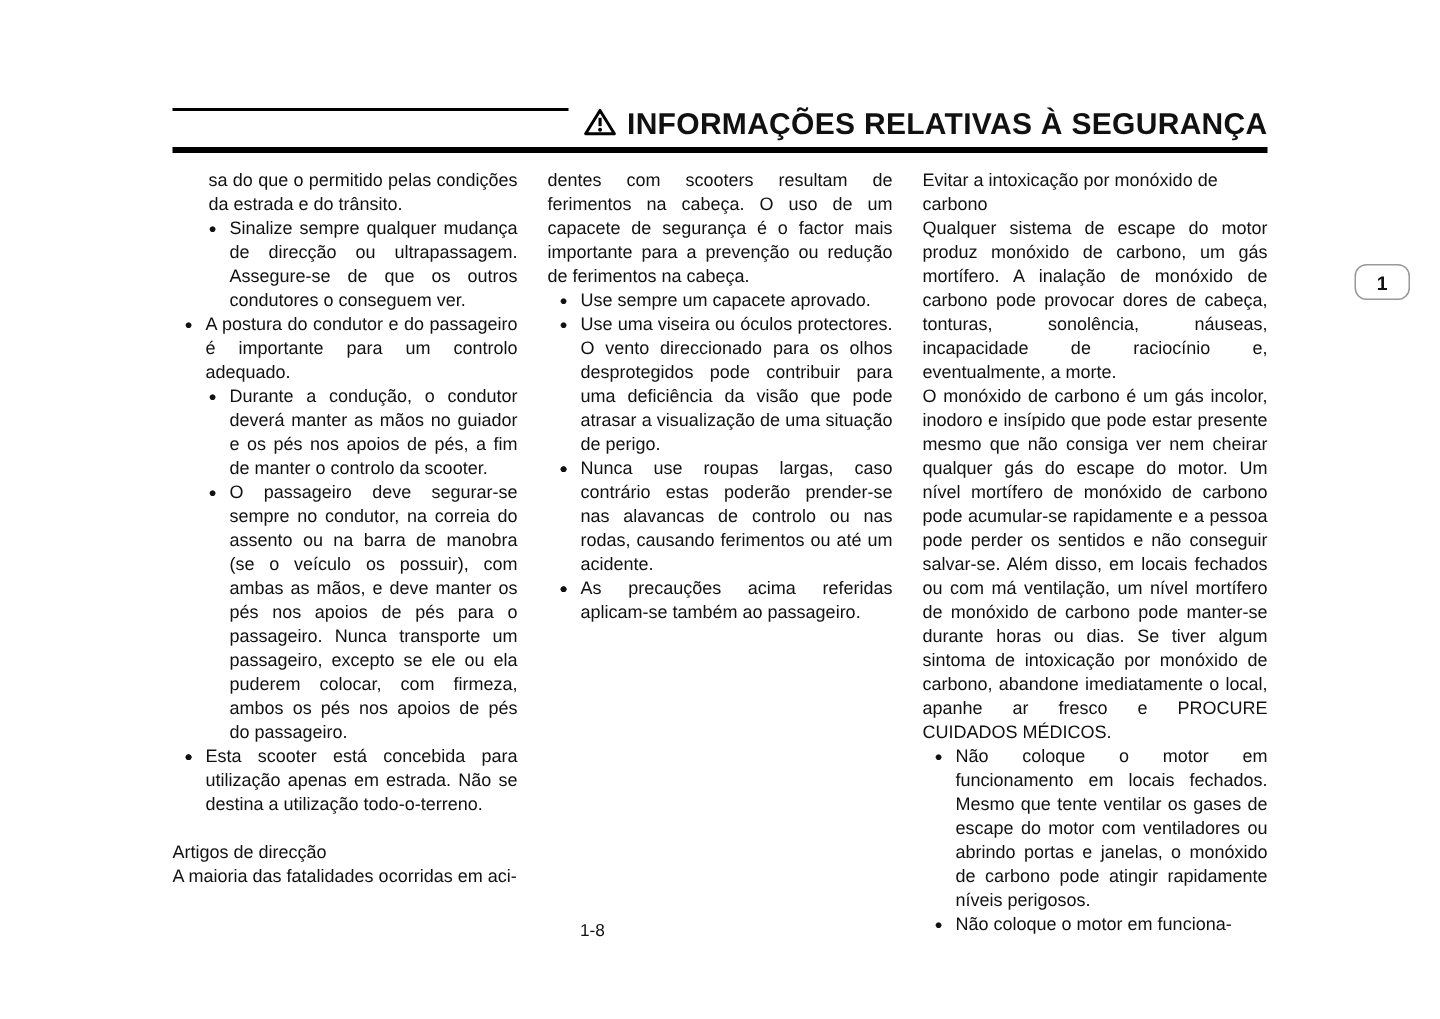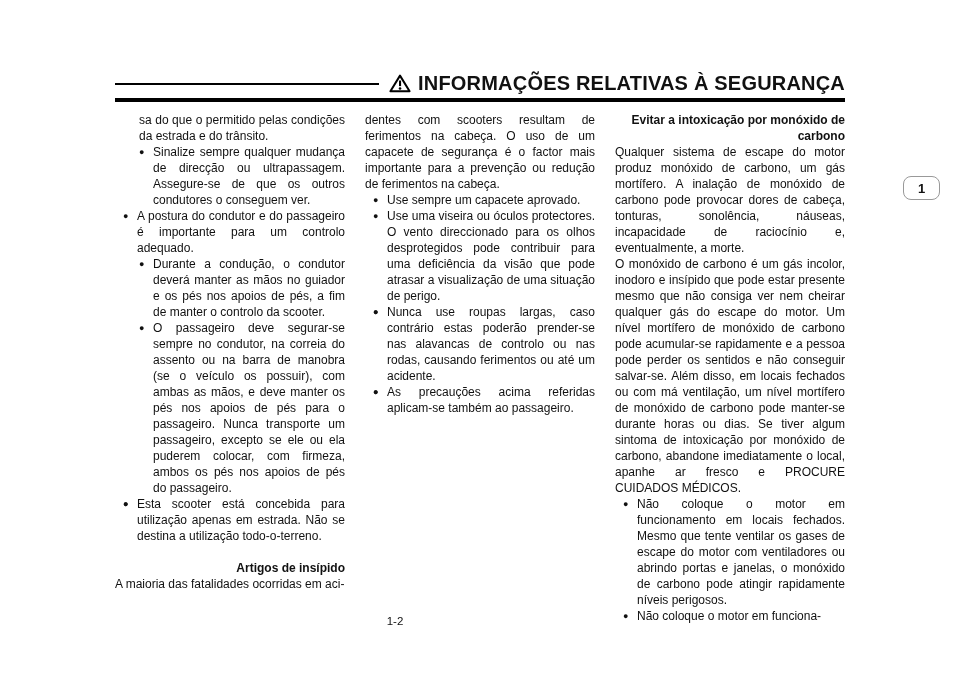--- a/index.html
+++ b/index.html
@@ -8,37 +8,37 @@
     background:#fff;
     font-family:"Liberation Sans", sans-serif;
     color:var(--ink,#111);
     position:relative;
     overflow:hidden;
   }
   .page { position:absolute; inset:0; background:#fff; overflow:hidden; }
 
   
   .header { position:absolute; left:115px; top:72px; width:730px; }
-  .header-row { display:flex; align-items:center; }
+  .header-row { display:flex; }
   .header-leadline { flex:1; height:2px; background:var(--rule,#000); margin-right:10px; }
   .warn-icon { display:inline-flex; margin-right:7px; }
   .header-title { font-weight:bold; font-size:20px; letter-spacing:0.2px; white-space:nowrap; }
   .header-rule { height:3.5px; background:var(--rule,#000); margin-top:3px; }
 
   
   .columns { position:absolute; left:115px; top:112px; width:730px; display:flex; gap:20px; }
   .col { width:230px; font-size:12px; line-height:16px; text-align:justify; }
   .col .p, .col .cont { text-align:justify; }
   .cont { padding-left:24px; }
   .li1 { position:relative; padding-left:22px; }
   .li1 > .bullet { position:absolute; left:8px; top:0; }
   .li2 { position:relative; padding-left:38px; }
   .li2 > .bullet { position:absolute; left:24px; top:0; }
   .bullet { font-size:9px; line-height:16px; }
-  .h { font-weight:bold; text-align:right; margin-top:16px; }
+  .h { font-weight:normal; text-align:left; margin-top:16px; }
   .col > :first-child { margin-top:0; }
 
   
   .footer { position:absolute; left:115px; top:615px; width:560px; text-align:center; font-size:11.5px; }
 
   
   .tab {
     position:absolute; right:20px; top:176px; width:37px; height:24px;
     border:1px solid var(--tab-border,#999); border-radius:8px;
     display:flex; align-items:center; justify-content:center;
@@ -73,41 +73,41 @@
 
   <div class="columns">
     <div class="col">
         <div class="cont">sa do que o permitido pelas condições da estrada e do trânsito.</div>
         <div class="li2"><span class="bullet">●</span><span>Sinalize sempre qualquer mudança de direcção ou ultrapassagem. Assegure-se de que os outros condutores o conseguem ver.</span></div>
         <div class="li1"><span class="bullet">●</span><span>A postura do condutor e do passageiro é importante para um controlo adequado.</span></div>
         <div class="li2"><span class="bullet">●</span><span>Durante a condução, o condutor deverá manter as mãos no guiador e os pés nos apoios de pés, a fim de manter o controlo da scooter.</span></div>
         <div class="li2"><span class="bullet">●</span><span>O passageiro deve segurar-se sempre no condutor, na correia do assento ou na barra de manobra (se o veículo os possuir), com ambas as mãos, e deve manter os pés nos apoios de pés para o passageiro. Nunca transporte um passageiro, excepto se ele ou ela puderem colocar, com firmeza, ambos os pés nos apoios de pés do passageiro.</span></div>
         <div class="li1"><span class="bullet">●</span></div>
         <div class="li1"><span class="bullet">●</span><span>Esta scooter está concebida para utilização apenas em estrada. Não se destina a utilização todo-o-terreno.</span></div>
-        <div class="h">Artigos de insípido</div>
+        <div class="h">Artigos de direcção</div>
         <div class="p">A maioria das fatalidades ocorridas em aci-</div>
       </div>
     <div class="col">
         <div class="p">dentes com scooters resultam de ferimentos na cabeça. O uso de um capacete de segurança é o factor mais importante para a prevenção ou redução de ferimentos na cabeça.</div>
         <div class="li1"><span class="bullet">●</span><span>Use sempre um capacete aprovado.</span></div>
         <div class="li1"><span class="bullet">●</span><span>Use uma viseira ou óculos protectores. O vento direccionado para os olhos desprotegidos pode contribuir para uma deficiência da visão que pode atrasar a visualização de uma situação de perigo.</span></div>
         <div class="li1"><span class="bullet">●</span></div>
         <div class="li1"><span class="bullet">●</span><span>Nunca use roupas largas, caso contrário estas poderão prender-se nas alavancas de controlo ou nas rodas, causando ferimentos ou até um acidente.</span></div>
         <div class="li1"><span class="bullet">●</span></div>
         <div class="li1"><span class="bullet">●</span><span>As precauções acima referidas aplicam-se também ao passageiro.</span></div>
       </div>
     <div class="col">
         <div class="h">Evitar a intoxicação por monóxido de carbono</div>
         <div class="p">Qualquer sistema de escape do motor produz monóxido de carbono, um gás mortífero. A inalação de monóxido de carbono pode provocar dores de cabeça, tonturas, sonolência, náuseas, incapacidade de raciocínio e, eventualmente, a morte.</div>
         <div class="p">O monóxido de carbono é um gás incolor, inodoro e insípido que pode estar presente mesmo que não consiga ver nem cheirar qualquer gás do escape do motor. Um nível mortífero de monóxido de carbono pode acumular-se rapidamente e a pessoa pode perder os sentidos e não conseguir salvar-se. Além disso, em locais fechados ou com má ventilação, um nível mortífero de monóxido de carbono pode manter-se durante horas ou dias. Se tiver algum sintoma de intoxicação por monóxido de carbono, abandone imediatamente o local, apanhe ar fresco e PROCURE CUIDADOS MÉDICOS.</div>
         <div class="li1"><span class="bullet">●</span><span>Não coloque o motor em funcionamento em locais fechados. Mesmo que tente ventilar os gases de escape do motor com ventiladores ou abrindo portas e janelas, o monóxido de carbono pode atingir rapidamente níveis perigosos.</span></div>
         <div class="li1"><span class="bullet">●</span><span>Não coloque o motor em funciona-</span></div>
       </div>
   </div>
 
-  <div class="footer">1-2</div>
+  <div class="footer">1-8</div>
 
   <div class="tab">
     <span>1</span>
   </div>
 
 
 </div>
 
 </body></html>

